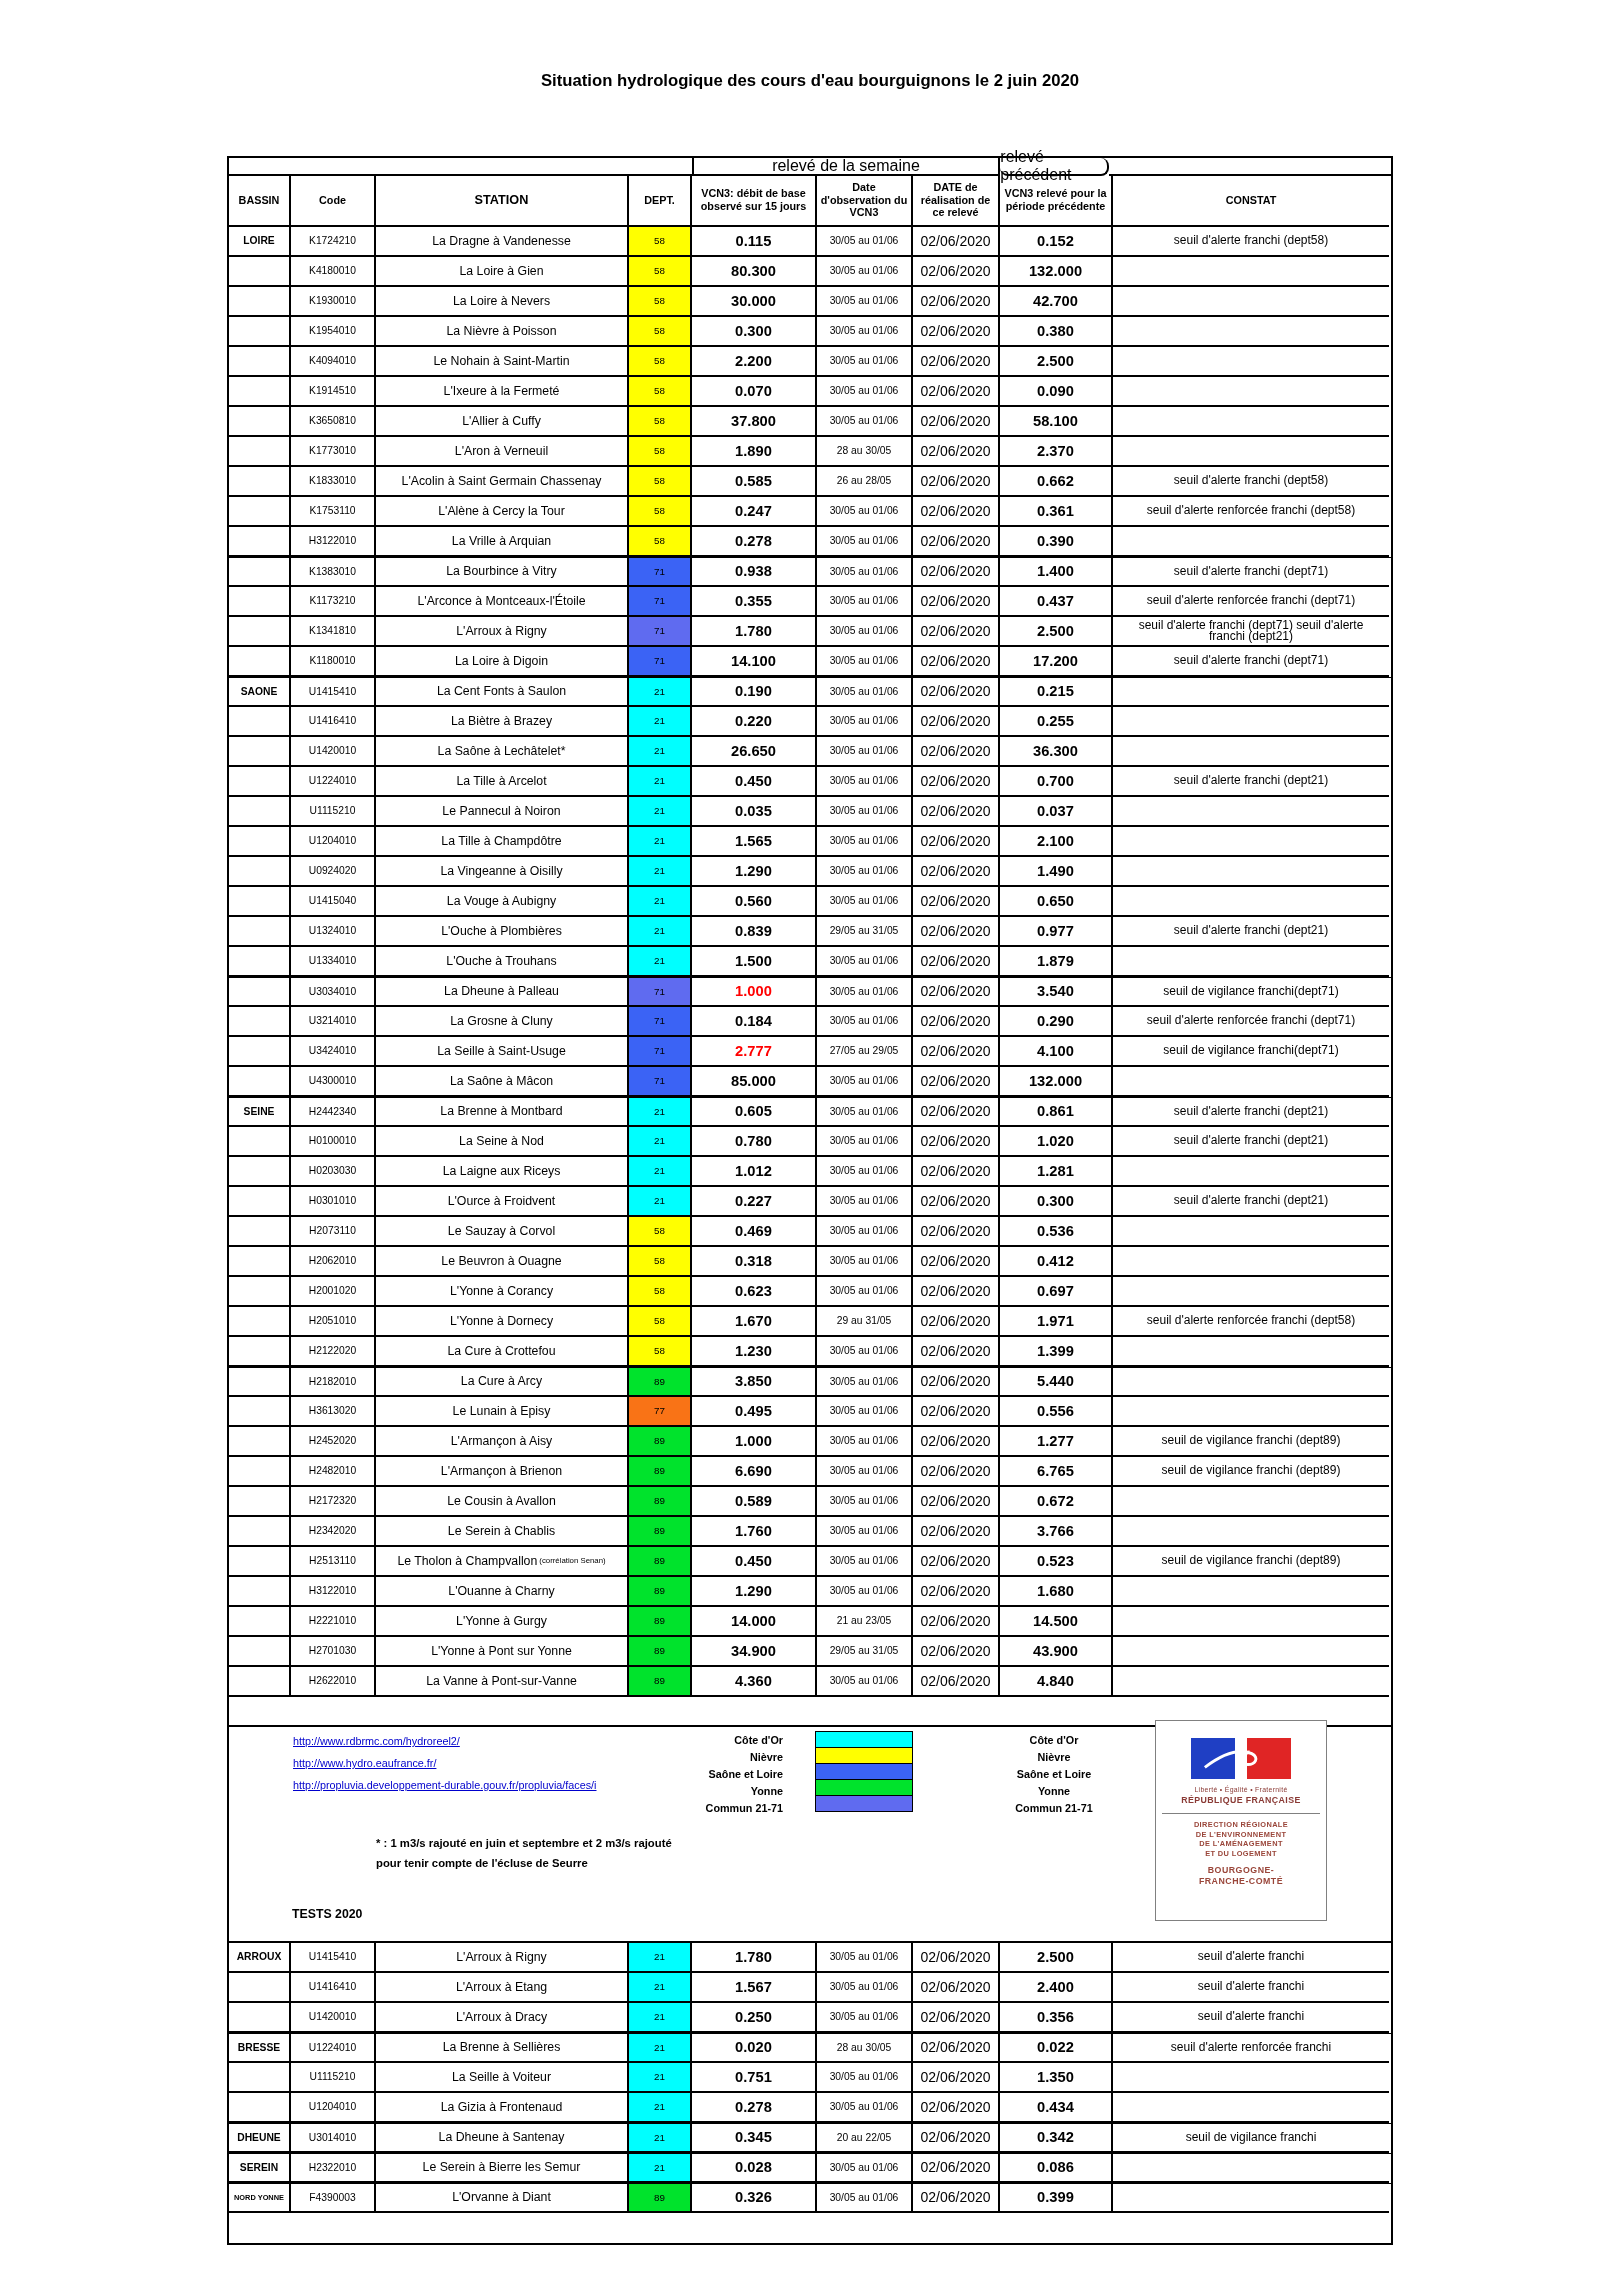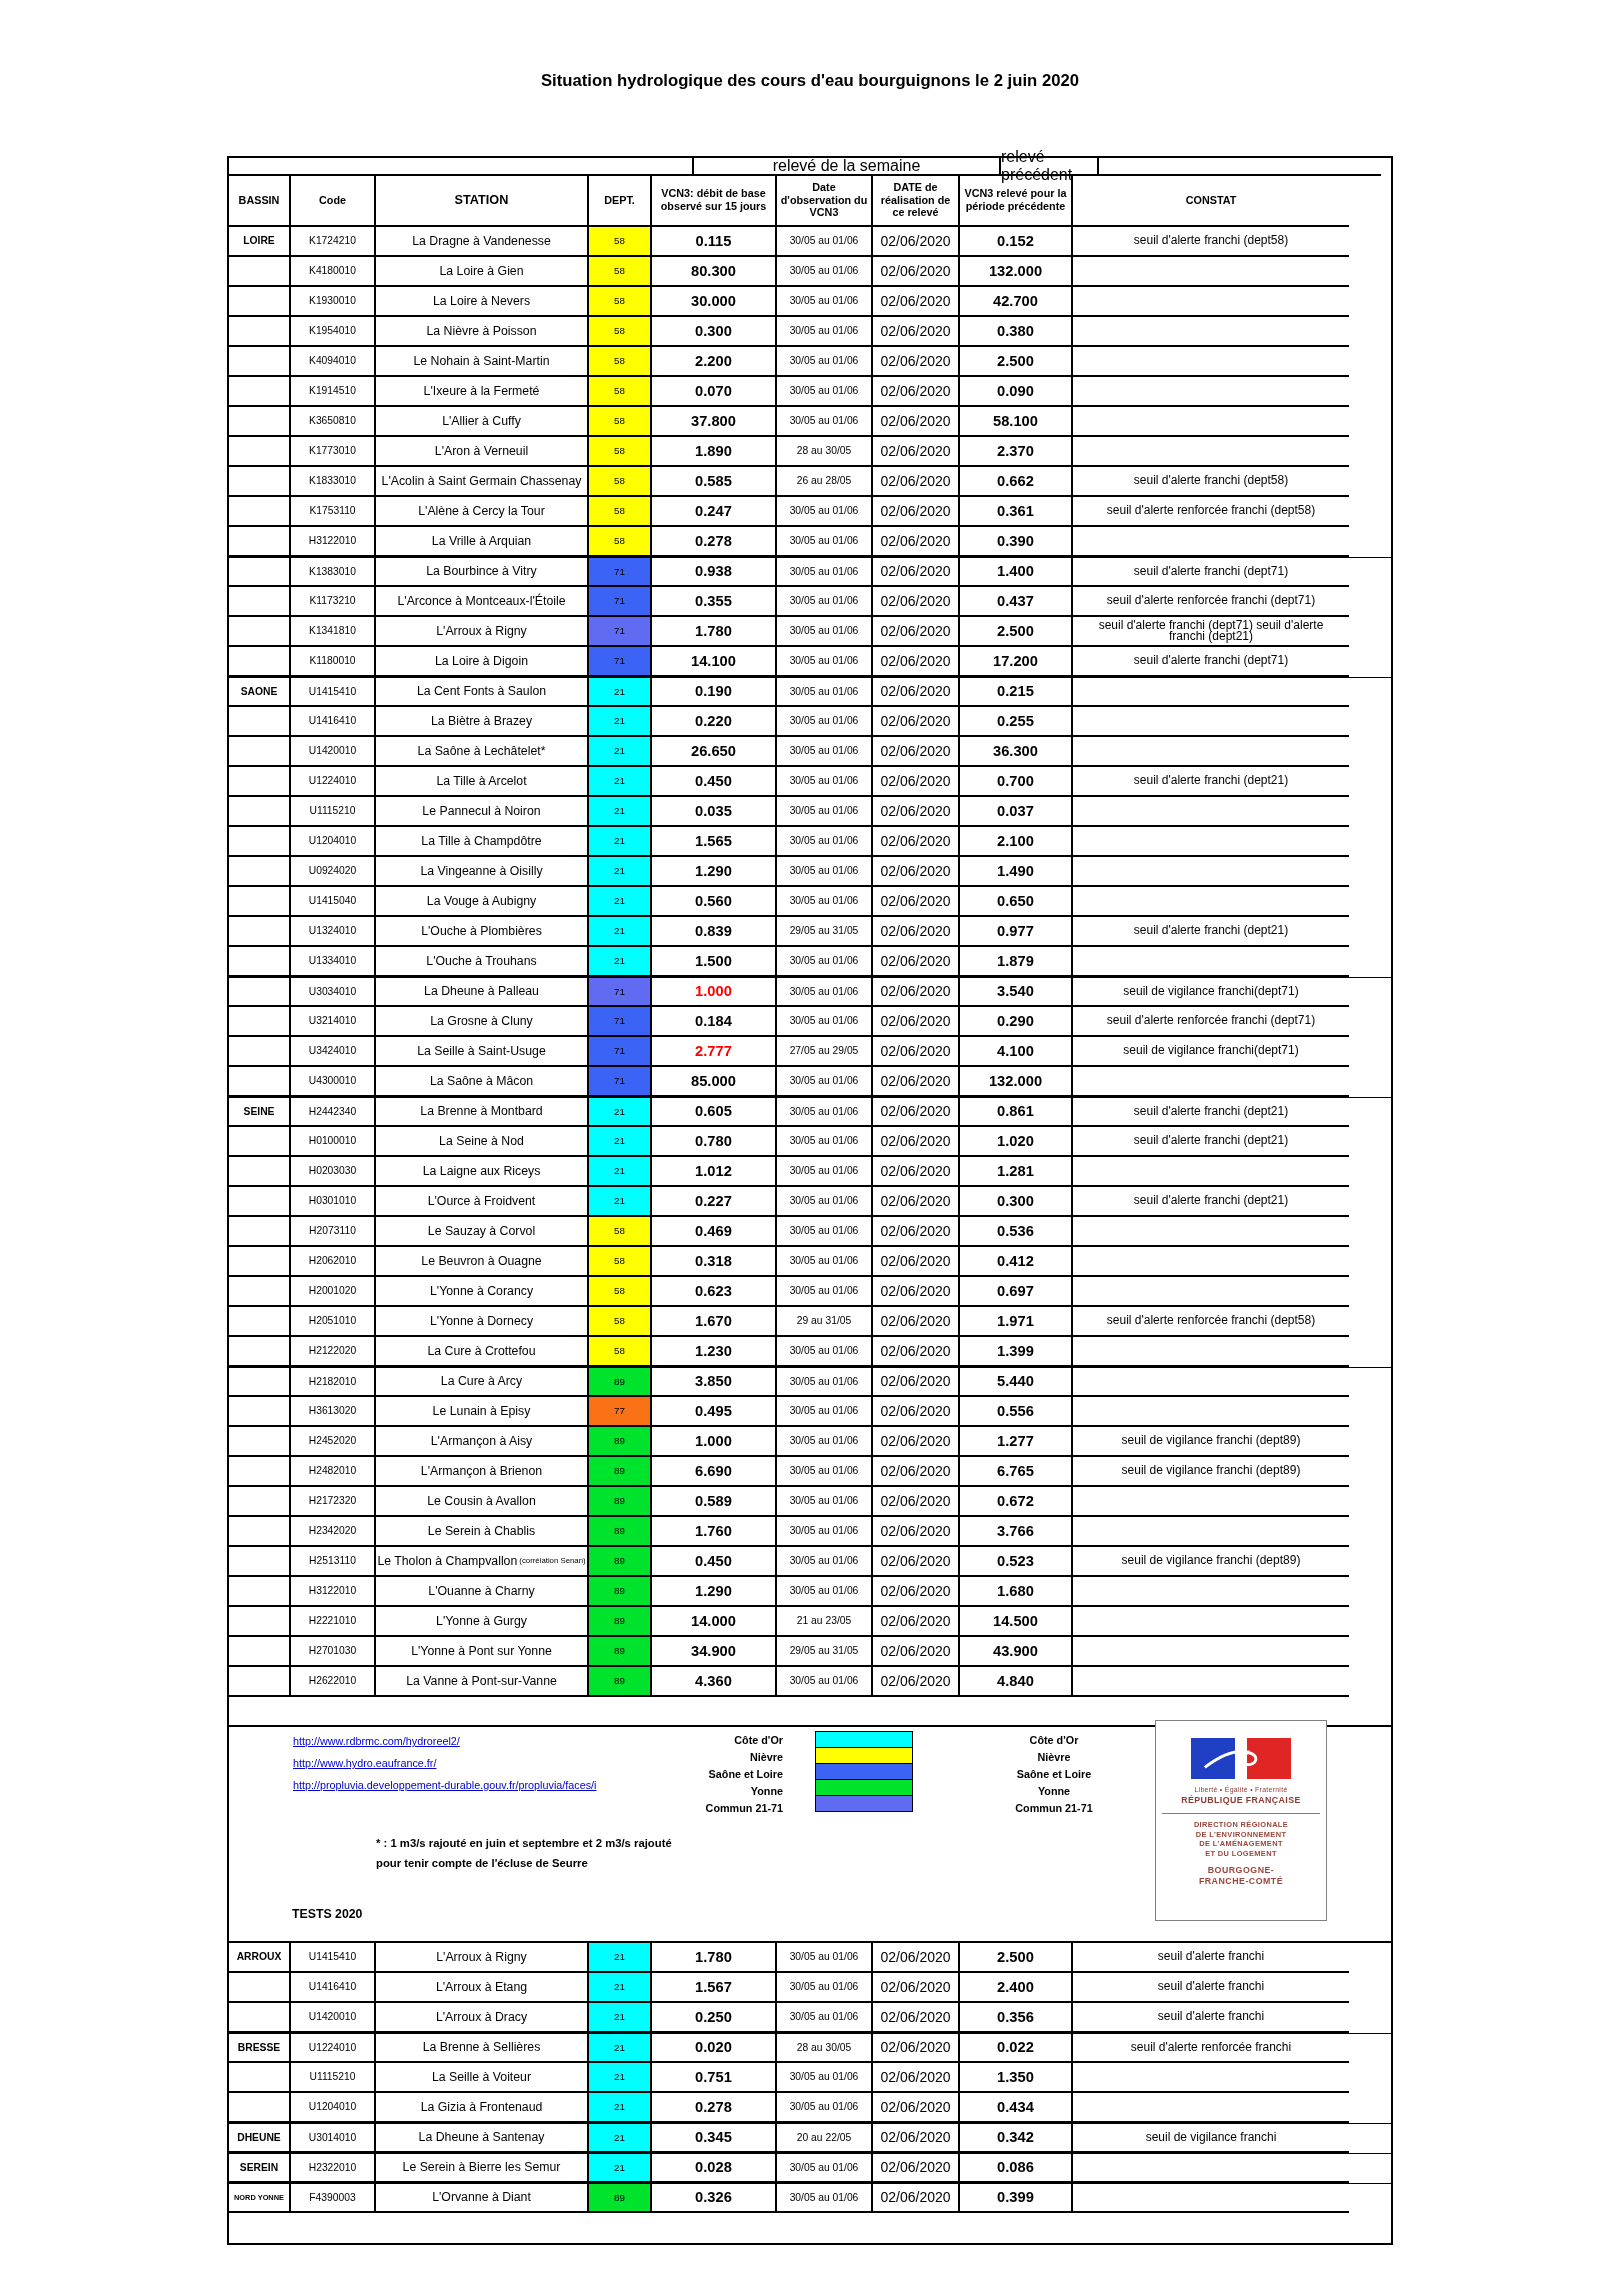--- a/index.html
+++ b/index.html
@@ -5,35 +5,35 @@
   html,body{margin:0;padding:0;background:#fff;}
   body{width:1620px;height:2293px;position:relative;font-family:"Liberation Sans",sans-serif;color:#000;}
   #title{position:absolute;top:71px;left:227px;width:1166px;text-align:center;font-size:16.7px;font-weight:bold;}
   #sheet{position:absolute;left:227px;top:156px;width:1166px;height:2089px;border:2.9px solid #000;box-sizing:border-box;background:#fff;}
   .row{display:flex;height:30px;box-sizing:border-box;}
   .row.gstart{border-top:1px solid #000;}
   .td{border-right:2px solid #000;border-bottom:2px solid #000;box-sizing:border-box;display:flex;align-items:center;justify-content:center;text-align:center;overflow:hidden;}
   .c-bassin{width:62px;font-weight:bold;font-size:10.3px;}
   .c-bassin.small{font-size:7.4px;}
   .c-code{width:85px;font-size:10.3px;}
-  .c-station{width:213px;font-size:12.3px;}
+  .c-station{width:253px;font-size:12.3px;}
   .st-note{font-size:7.8px;margin-left:2px;}
   .c-dept{width:63px;font-size:9.8px;}
   .c-vcn3{width:125px;font-size:14.7px;font-weight:bold;}
   .c-obs{width:96px;font-size:10.3px;}
   .c-rel{width:87px;font-size:14px;}
   .c-prev{width:113px;font-size:14.7px;font-weight:bold;}
   .c-constat{width:276px;border-right:none;font-size:12px;line-height:10.8px;padding:0 19px;}
   .red{color:#FF0000;}
   
   #band{display:flex;height:17.6px;box-sizing:border-box;}
   .bcell{box-sizing:border-box;display:flex;align-items:center;justify-content:center;font-size:16px;border-bottom:2px solid #000;}
   .bspacer1{width:463px;}
   .bweek{width:309px;border-left:2px solid #000;border-right:2px solid #000;}
-  .bprev{width:98px;border-right:2px solid #000;}
+  .bprev{width:109px;border-right:2px solid #000;border-radius:8px;}
   .bspacer2{width:282px;}
   
   #hdr .td{font-weight:bold;font-size:10.8px;line-height:12.7px;border-bottom:2.9px solid #000;padding:0 2px;}
   #hdr{display:flex;height:51px;box-sizing:border-box;}
   
   #gap1{height:30px;border-bottom:2.9px solid #000;box-sizing:border-box;}
   #footer{height:214px;position:relative;box-sizing:border-box;}
   #tests-table{border-top:2.9px solid #000;box-sizing:border-box;}
   #tests-table .row{height:30px;}
   

